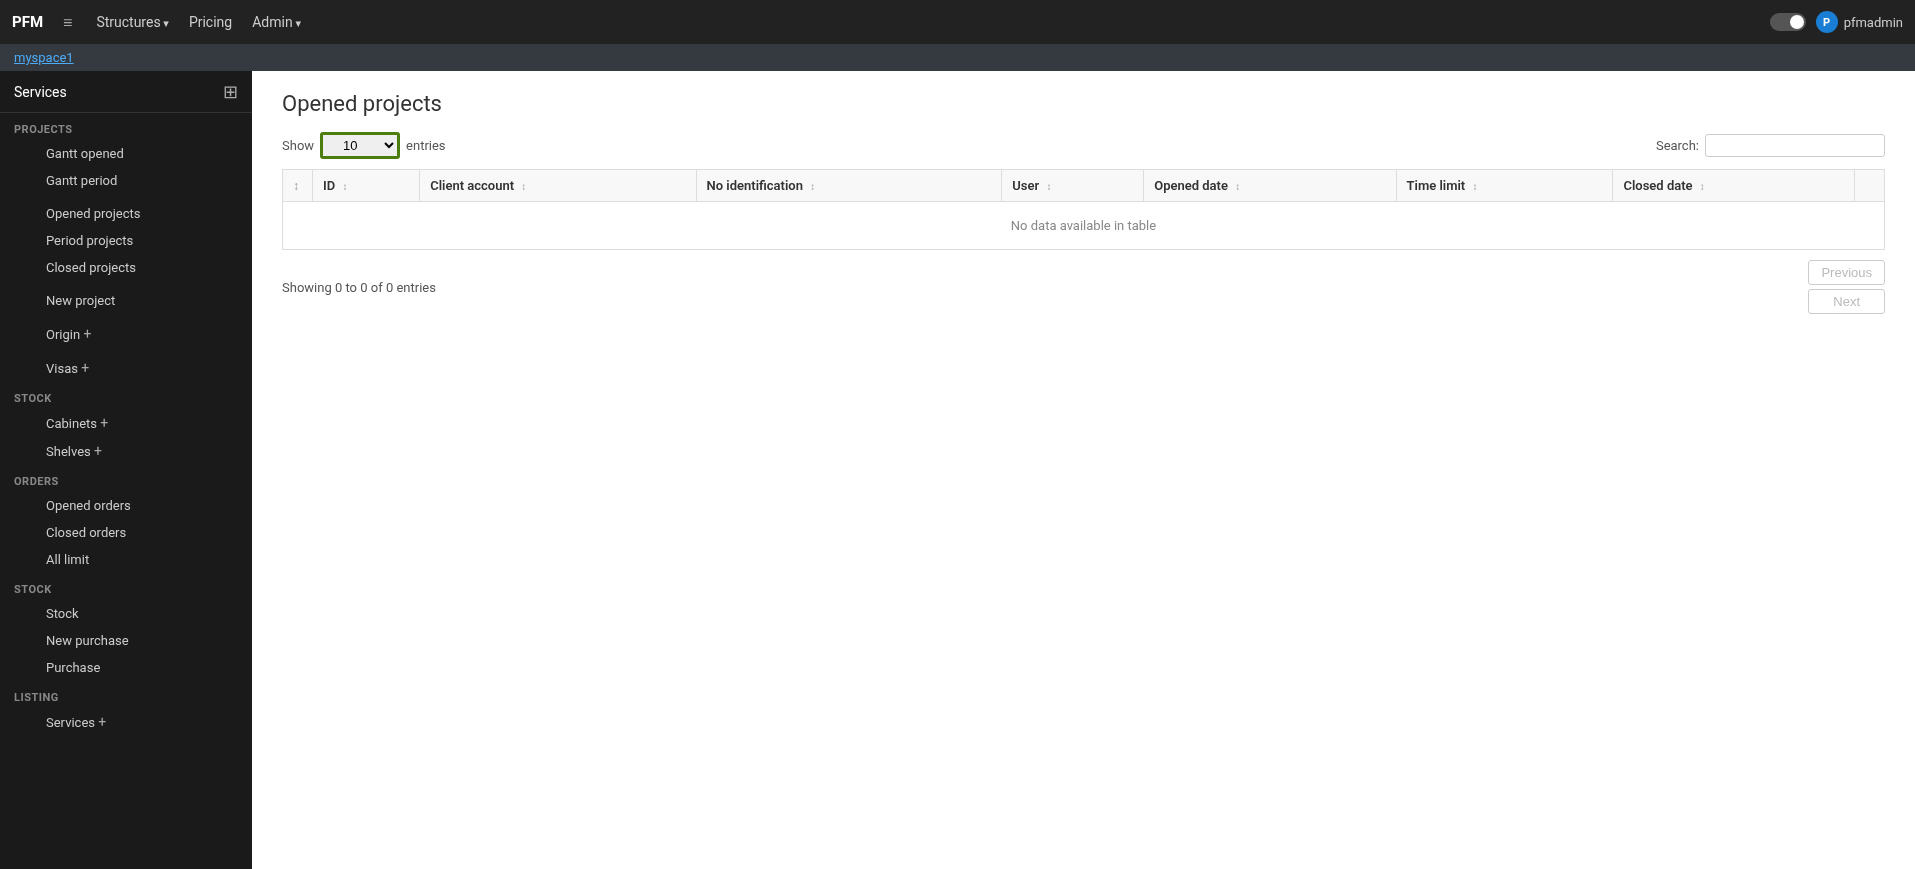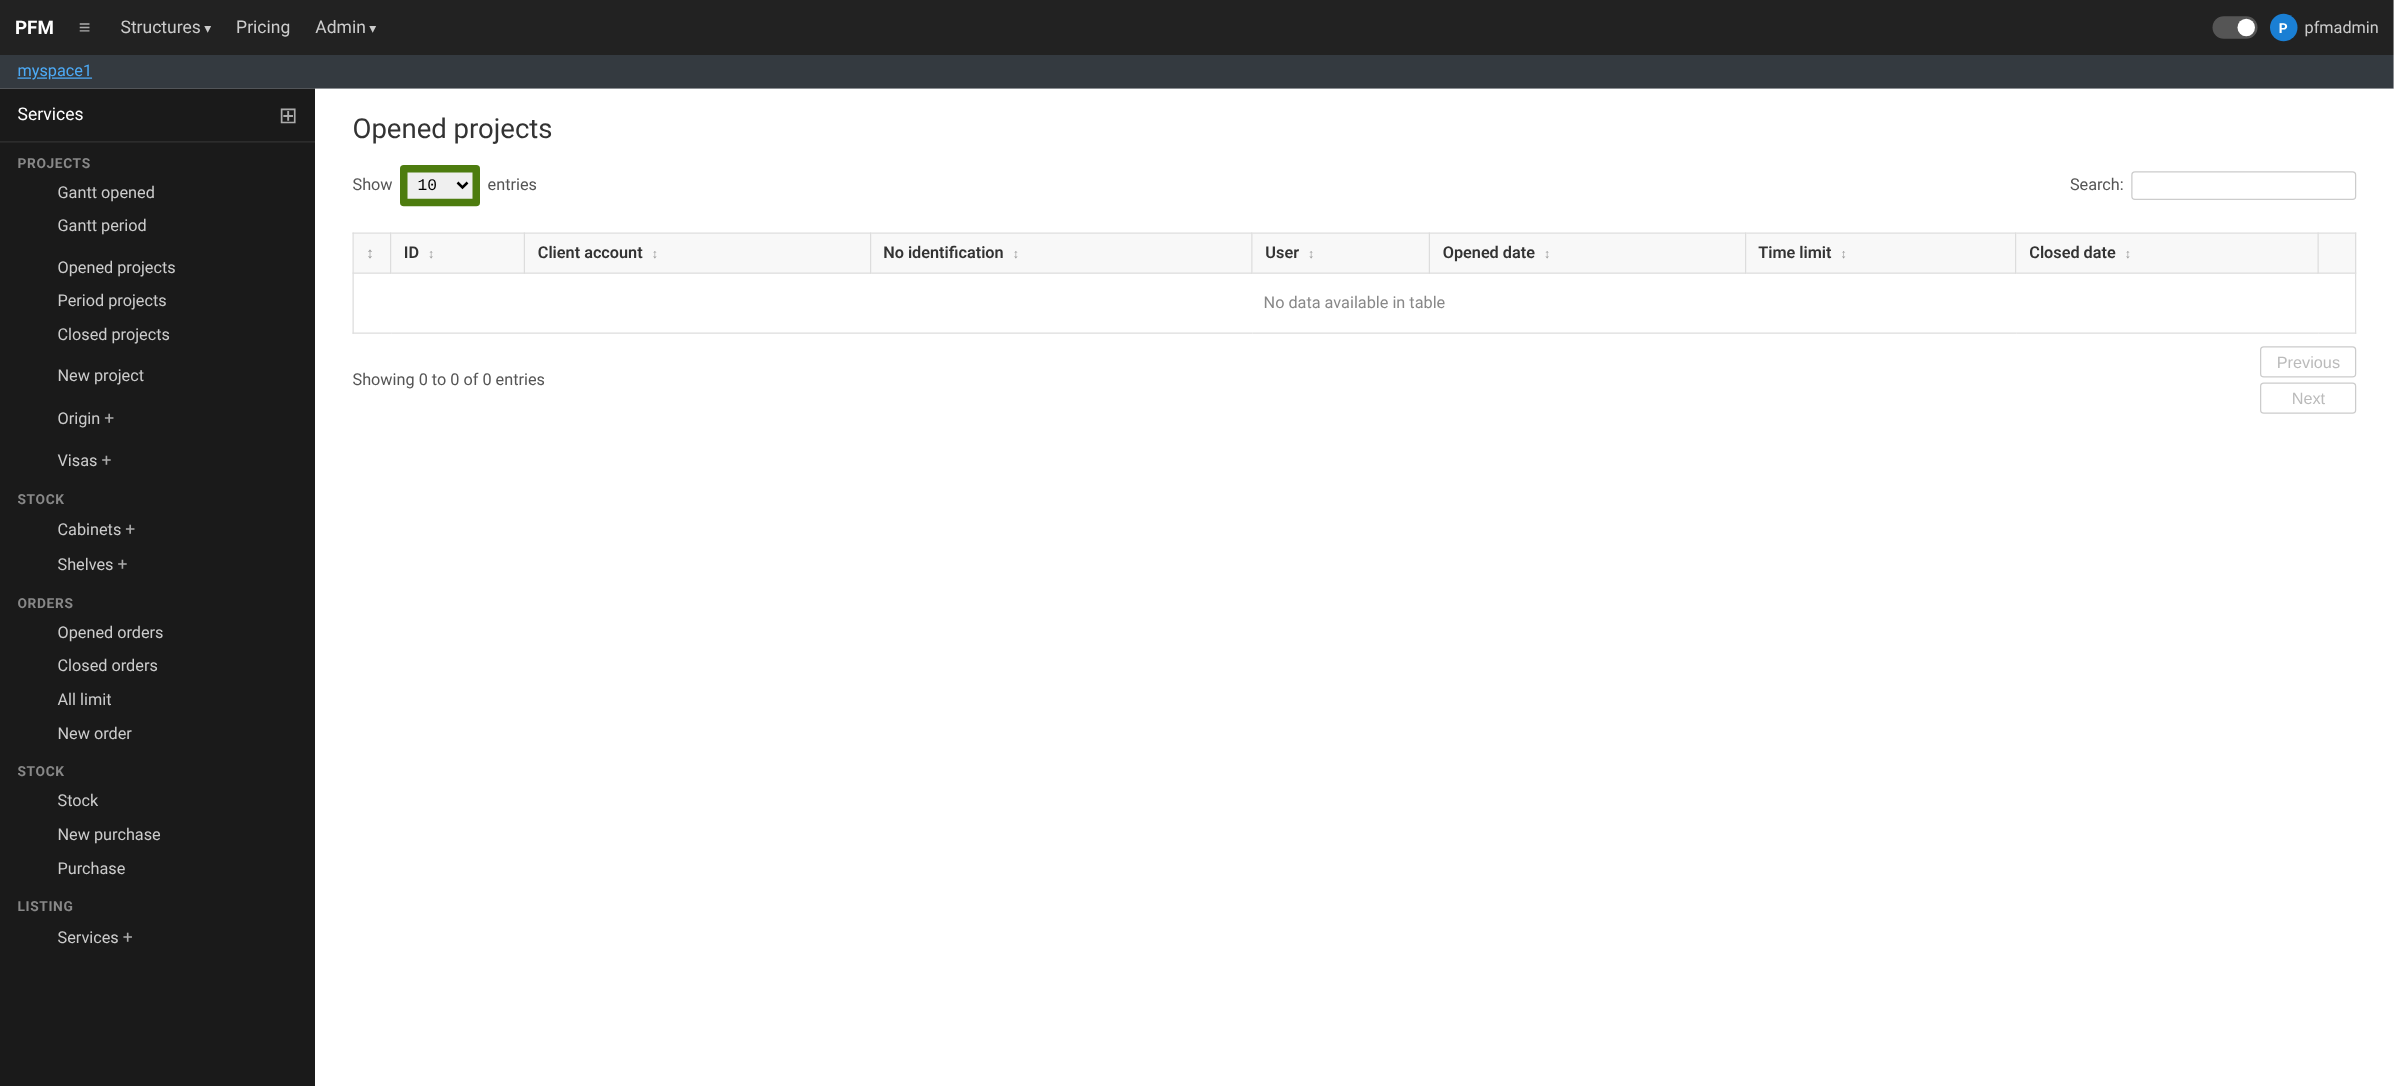--- a/index.html
+++ b/index.html
@@ -151,35 +151,34 @@
       font-weight: 400;
       margin-bottom: 16px;
       color: #333;
     }
 
     
     .table-controls-top {
       display: flex;
       align-items: center;
       justify-content: space-between;
-      margin-bottom: 21px;
+      margin-bottom: 10px;
     }
     .show-entries {
       display: flex;
       align-items: center;
       gap: 6px;
       font-size: 13px;
       color: #555;
     }
     .show-entries select {
-      border: 6px solid #4d7c0f;
+      border: 3px solid #4d7c0f;
       border-radius: 3px;
-      padding: 2px 4px;
-      font-size: 13px;
-      font-family: Liberation Mono, monospace;
+      padding: 2px 16px;
+      font-size: 13px;
     }
     .search-box {
       display: flex;
       align-items: center;
       gap: 6px;
       font-size: 13px;
       color: #555;
     }
     .search-box input {
       border: 1px solid #ccc;
@@ -313,21 +312,20 @@
     <div class="sidebar-item">Visas <span class="plus-btn">+</span></div>
 
     <div class="sidebar-section-label">STOCK</div>
     <div class="sidebar-item">Cabinets <span class="plus-btn">+</span></div>
     <div class="sidebar-item">Shelves <span class="plus-btn">+</span></div>
 
     <div class="sidebar-section-label">ORDERS</div>
     <div class="sidebar-item">Opened orders</div>
     <div class="sidebar-item">Closed orders</div>
     <div class="sidebar-item">All limit</div>
-    <div class="sidebar-item">New order</div>
 
     <div class="sidebar-section-label">STOCK</div>
     <div class="sidebar-item">Stock</div>
     <div class="sidebar-item">New purchase</div>
     <div class="sidebar-item">Purchase</div>
 
     <div class="sidebar-section-label">LISTING</div>
     <div class="sidebar-item">Services <span class="plus-btn">+</span></div>
   </aside>
 

